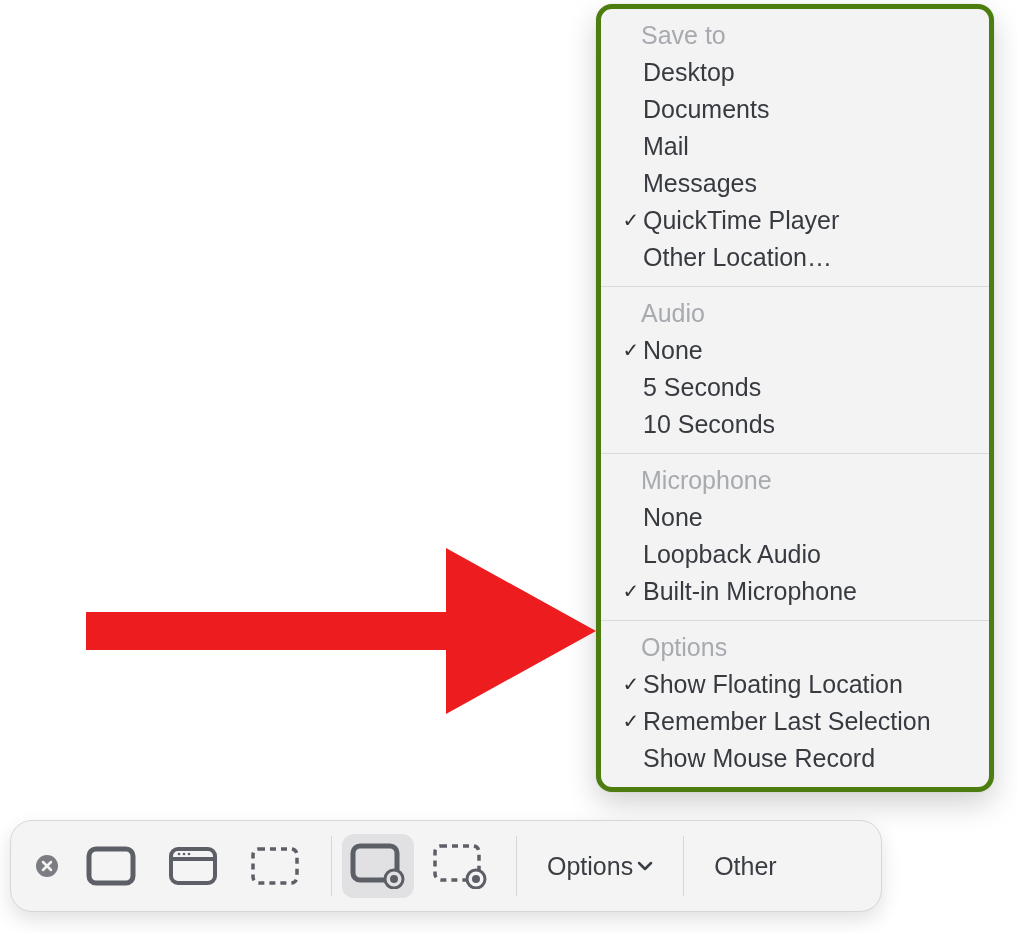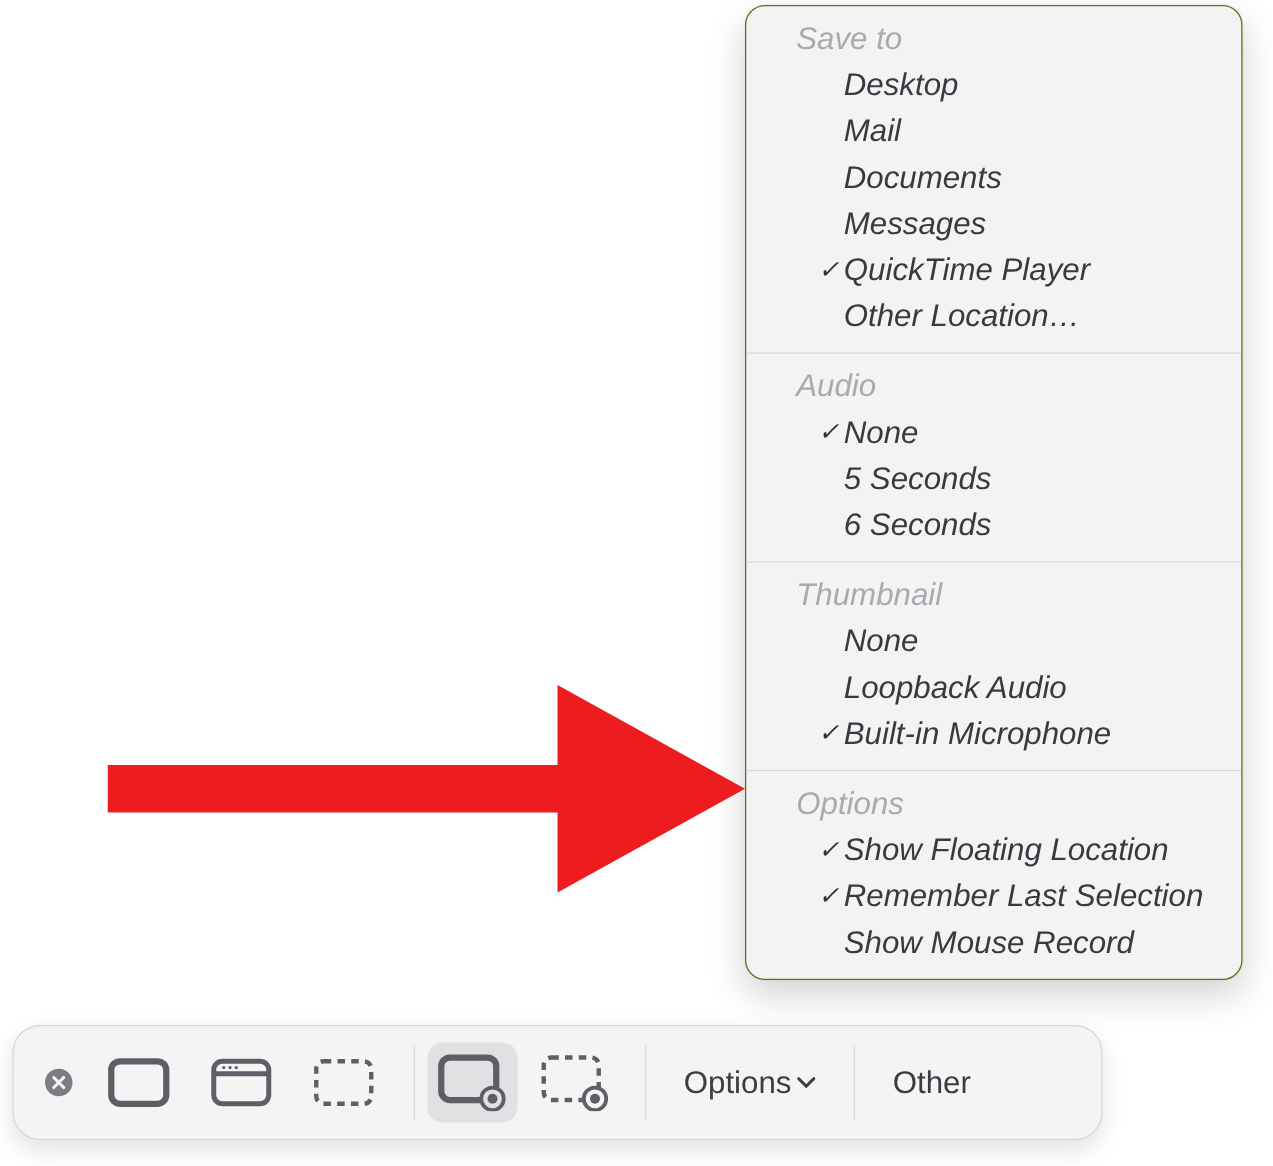--- a/index.html
+++ b/index.html
@@ -13,45 +13,43 @@
     position: relative;
   }
 
   
   .dropdown {
     position: absolute;
     left: 596px;
     top: 4px;
     width: 398px;
     background: #f3f3f4;
-    border: 1px solid #4d7c0f;
+    border: 5px solid #4d7c0f;
     border-radius: 16px;
     box-shadow: 0 12px 30px rgba(0,0,0,0.18), 0 0 0 1px rgba(0,0,0,0.03);
     overflow: hidden;
-    font-style: italic;
   }
   .group {
     border-top: 1px solid #d8dadd;
     padding: 8px 20px 10px 20px;
   }
   .group:first-child { border-top: none; }
   .group-header {
     color: #a7aaae;
     font-size: 25px;
     line-height: 37px;
     padding-left: 20px;
   }
   .item {
     display: flex;
     align-items: center;
     font-size: 25px;
     line-height: 37px;
     color: #373b40;
     cursor: default;
-    margin-left: 36px;
   }
   .check {
     width: 20px;
     display: inline-block;
     text-align: center;
     font-size: 20px;
     color: #333;
     font-weight: 500;
   }
   .item-label { padding-left: 2px; }
@@ -132,28 +130,28 @@
 <div class="dropdown">
 
   <div class="group">
     <div class="group-header">Save to</div>
     <div class="item">
       <span class="check"></span>
       <span class="item-label">Desktop</span>
     </div>
     <div class="item">
       <span class="check"></span>
+      <span class="item-label">Documents</span>
+    </div>
+    <div class="item">
+      <span class="check"></span>
       <span class="item-label">Mail</span>
     </div>
     <div class="item">
       <span class="check"></span>
-      <span class="item-label">Documents</span>
-    </div>
-    <div class="item">
-      <span class="check"></span>
       <span class="item-label">Messages</span>
     </div>
     <div class="item">
       <span class="check">✓</span>
       <span class="item-label">QuickTime Player</span>
     </div>
     <div class="item">
       <span class="check"></span>
       <span class="item-label">Other Location…</span>
     </div>
@@ -164,26 +162,26 @@
     <div class="item">
       <span class="check">✓</span>
       <span class="item-label">None</span>
     </div>
     <div class="item">
       <span class="check"></span>
       <span class="item-label">5 Seconds</span>
     </div>
     <div class="item">
       <span class="check"></span>
-      <span class="item-label">6 Seconds</span>
-    </div>
-  </div>
-
-  <div class="group">
-    <div class="group-header">Thumbnail</div>
+      <span class="item-label">10 Seconds</span>
+    </div>
+  </div>
+
+  <div class="group">
+    <div class="group-header">Microphone</div>
     <div class="item">
       <span class="check"></span>
       <span class="item-label">None</span>
     </div>
     <div class="item">
       <span class="check"></span>
       <span class="item-label">Loopback Audio</span>
     </div>
     <div class="item">
       <span class="check">✓</span>

